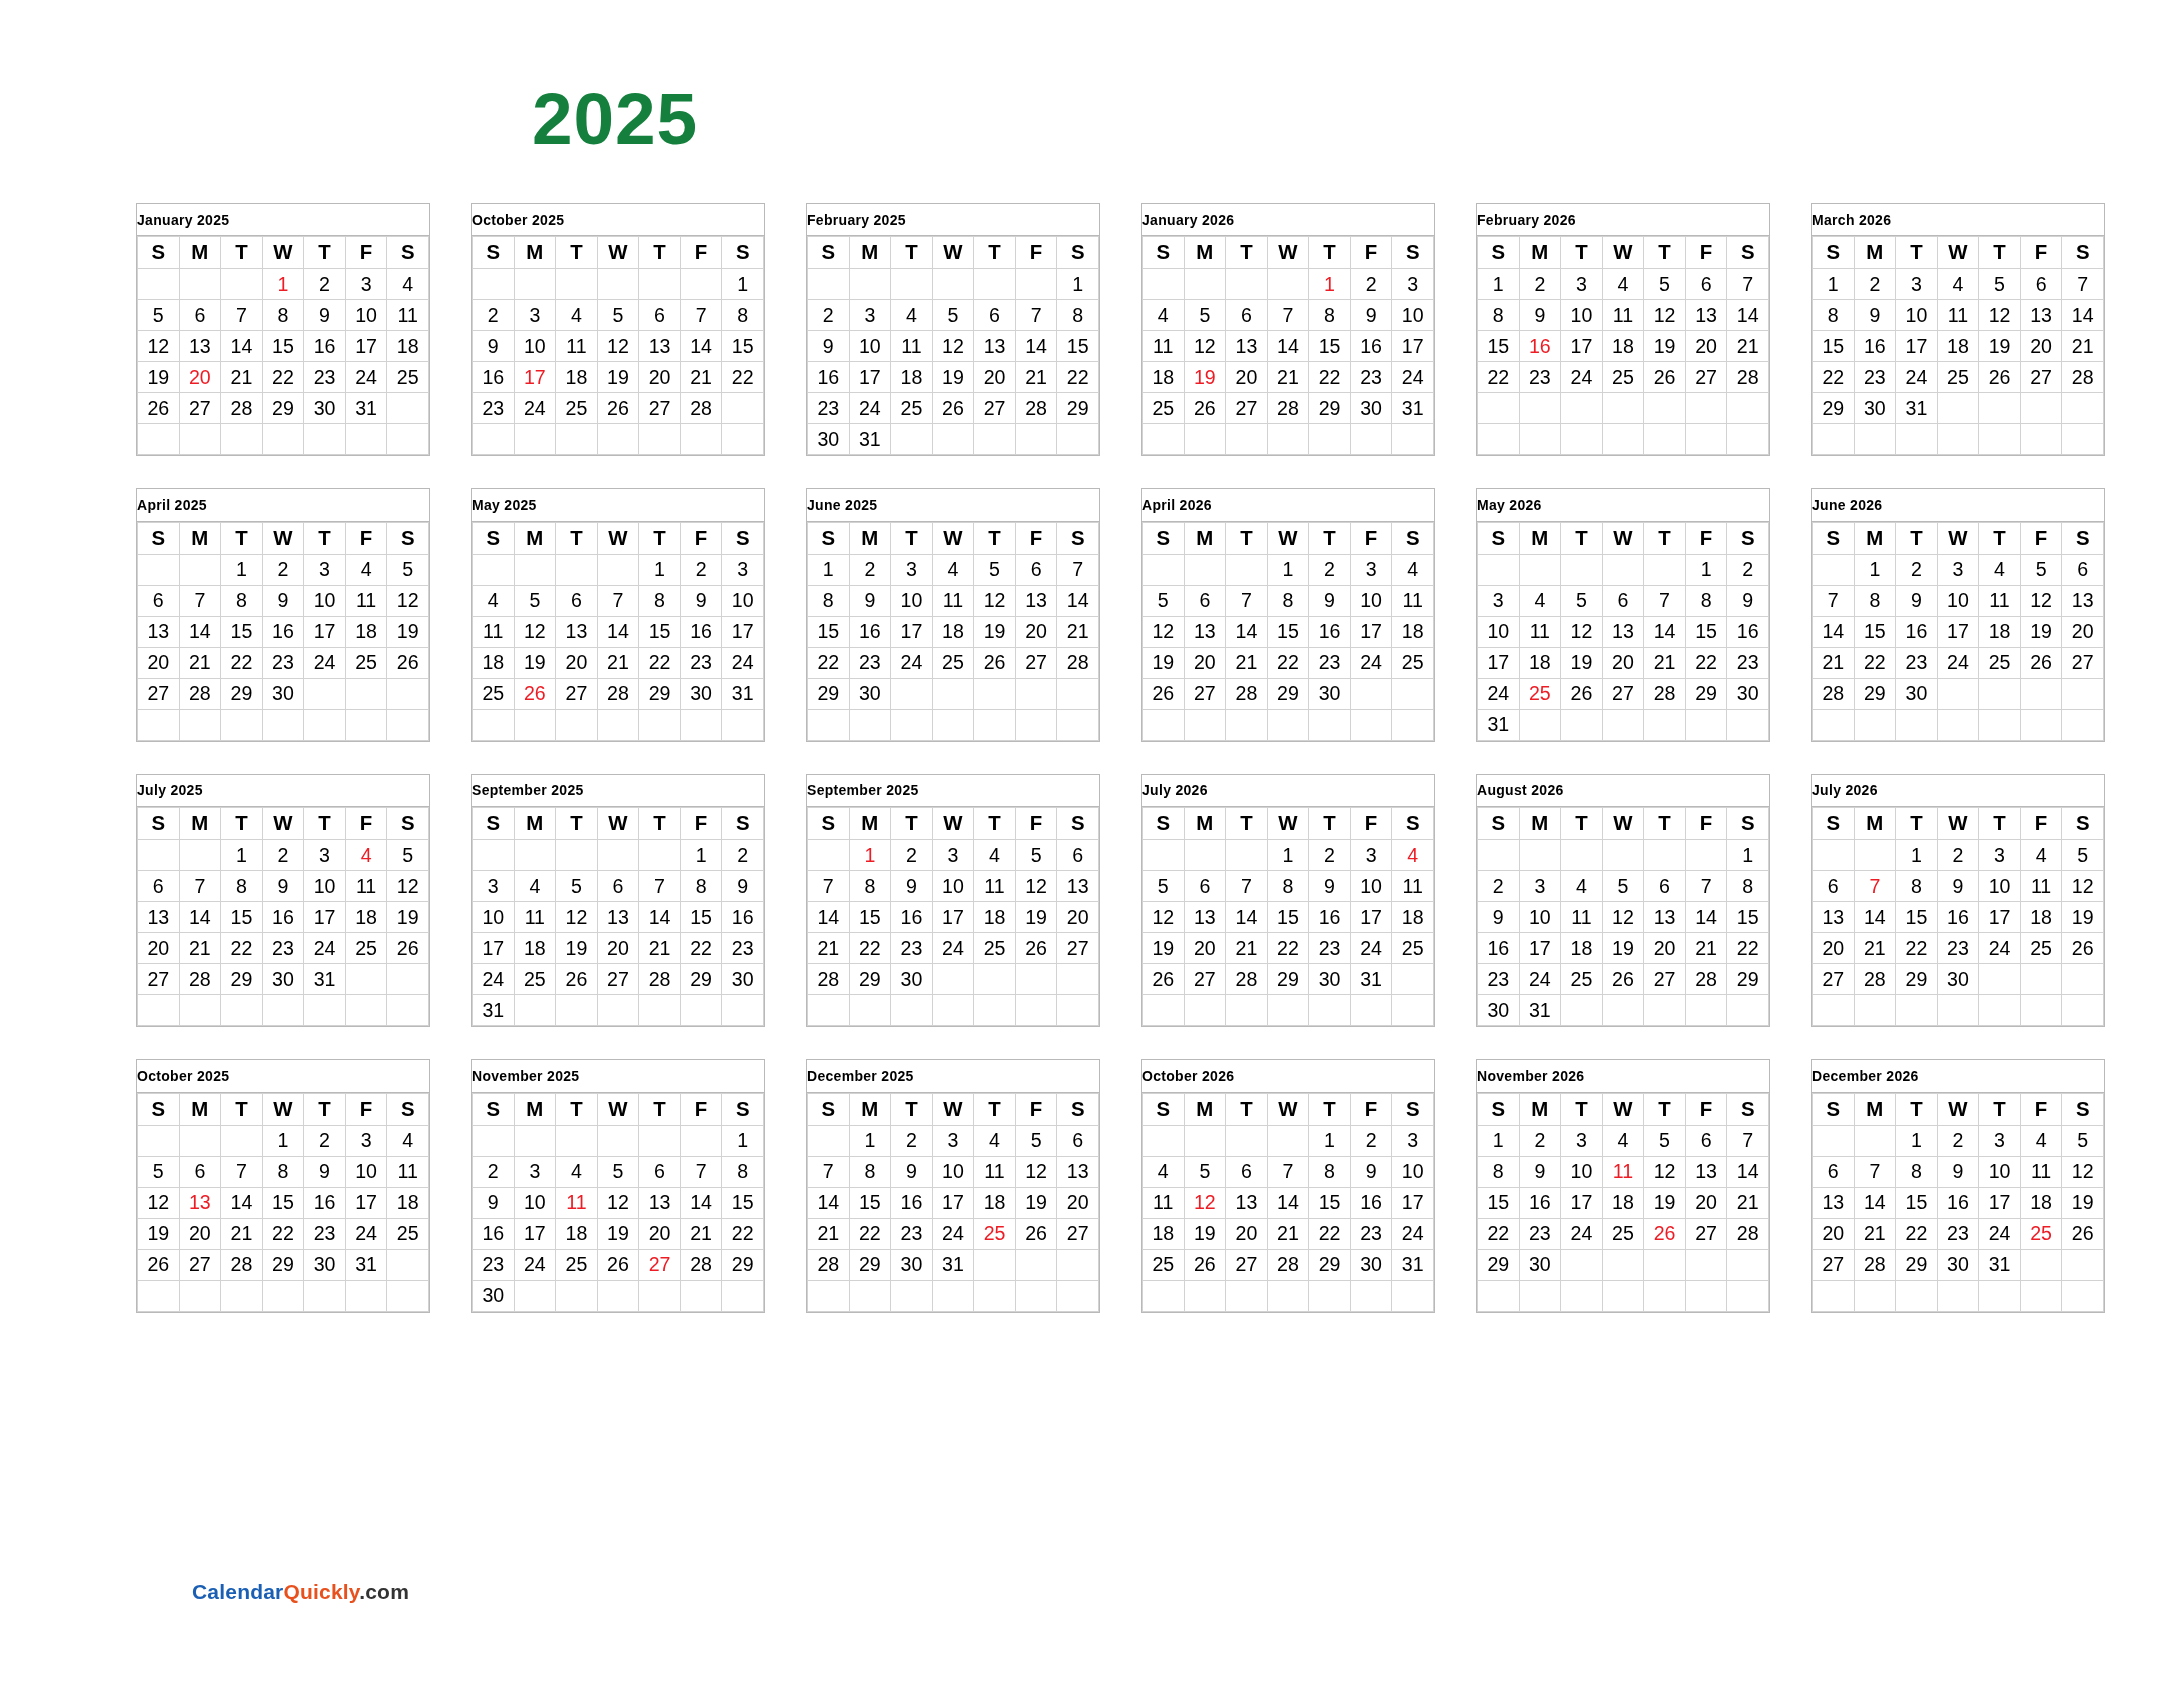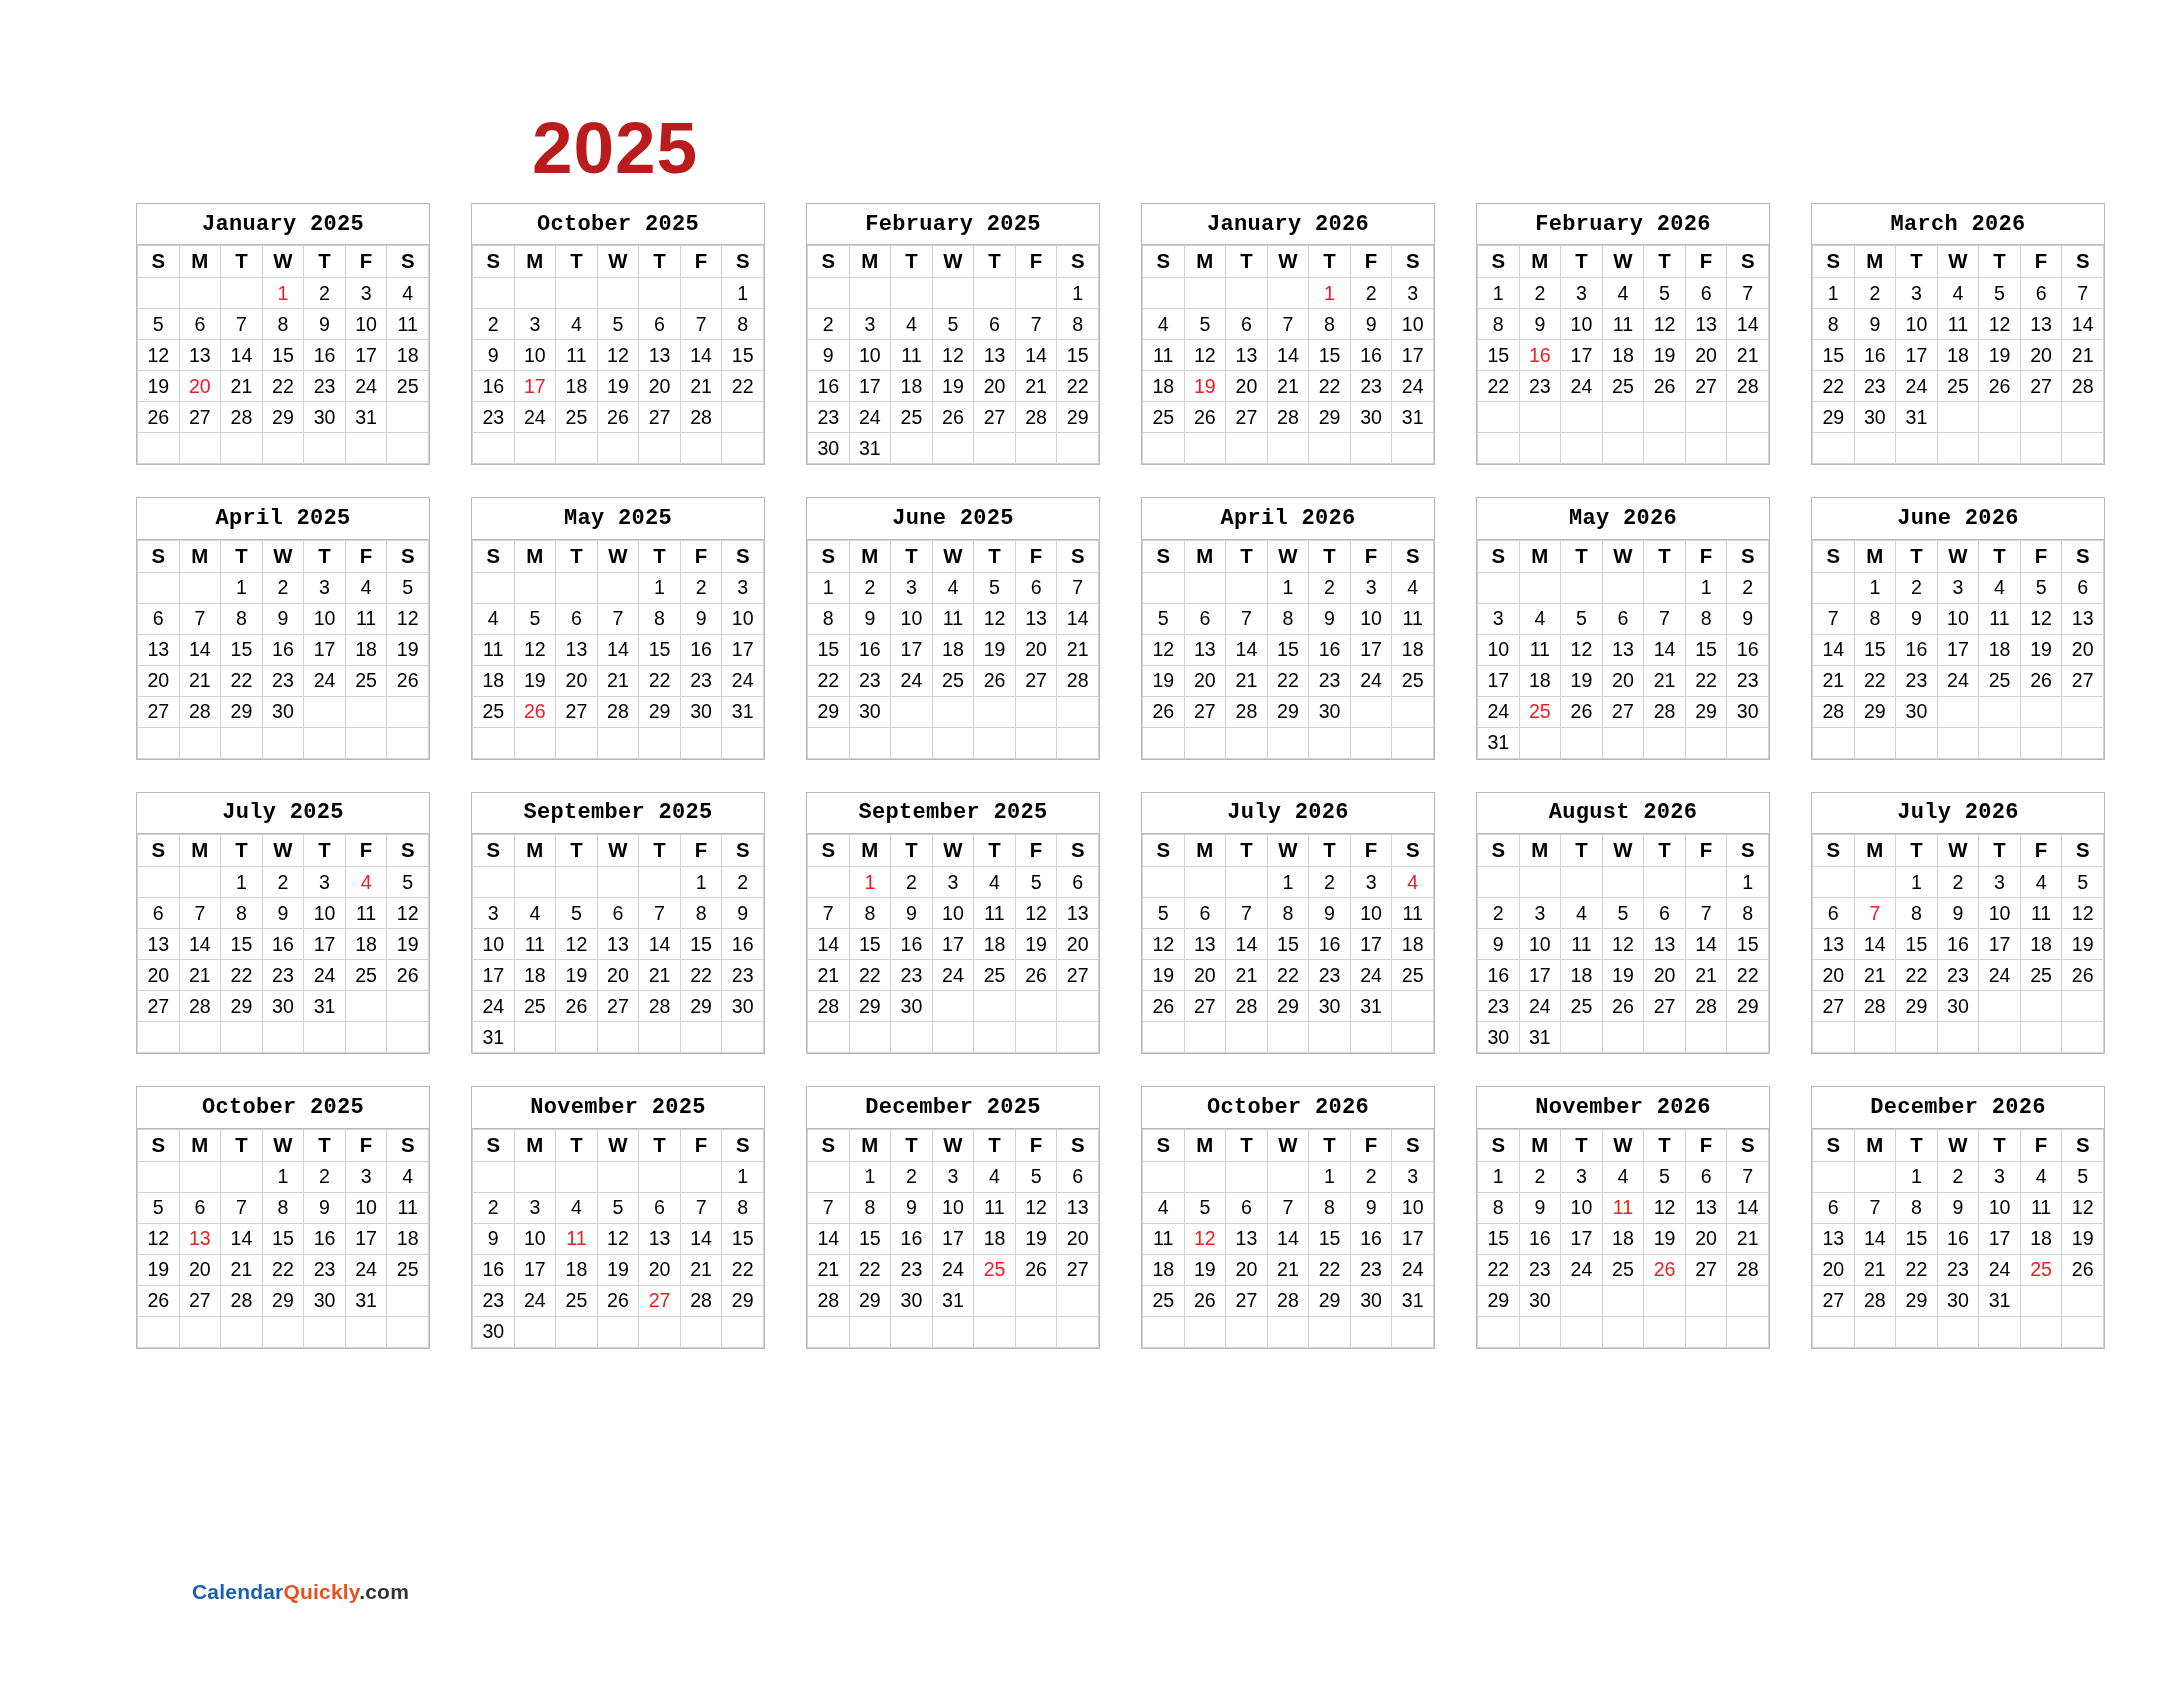--- a/index.html
+++ b/index.html
@@ -24,22 +24,21 @@
   }
   .year-headings {
     display: flex;
     padding: 77px 0 0 0;
     height: 102px;
   }
   .year-heading {
     font-size: 73px;
     font-weight: bold;
     letter-spacing: 0.9px;
-    color: #b91c1c;
-    margin-top: 29px;
+    color: #15803d;
   }
   #year-2025-heading {
     margin-left: 532px;
   }
   #year-2026-heading {
     margin-left: 805px;
   }
   .calendar-grid {
     margin: 24px 0 0 0;
     padding: 0 136px 0 136px;
@@ -48,27 +47,25 @@
     grid-gap: 32px 41px;
     box-sizing: border-box;
   }
   .month {
     width: 294px;
     border: 0.9px solid #b9b9b9;
     box-sizing: border-box;
     background: #fff;
   }
   .month-title {
-    text-align: center;
-    font-size: 22px;
+    font-size: 14px;
     font-weight: bold;
     padding: 7.7px 0 7.7px 0;
     border-bottom: 0.9px solid #b9b9b9;
     letter-spacing: 0.3px;
-    font-family: Liberation Mono, monospace;
   }
   table.month-table {
     border-collapse: collapse;
     width: 100%;
     table-layout: fixed;
   }
   table.month-table th,
   table.month-table td {
     border: 0.9px solid #d2d2d2;
     height: 30px;

